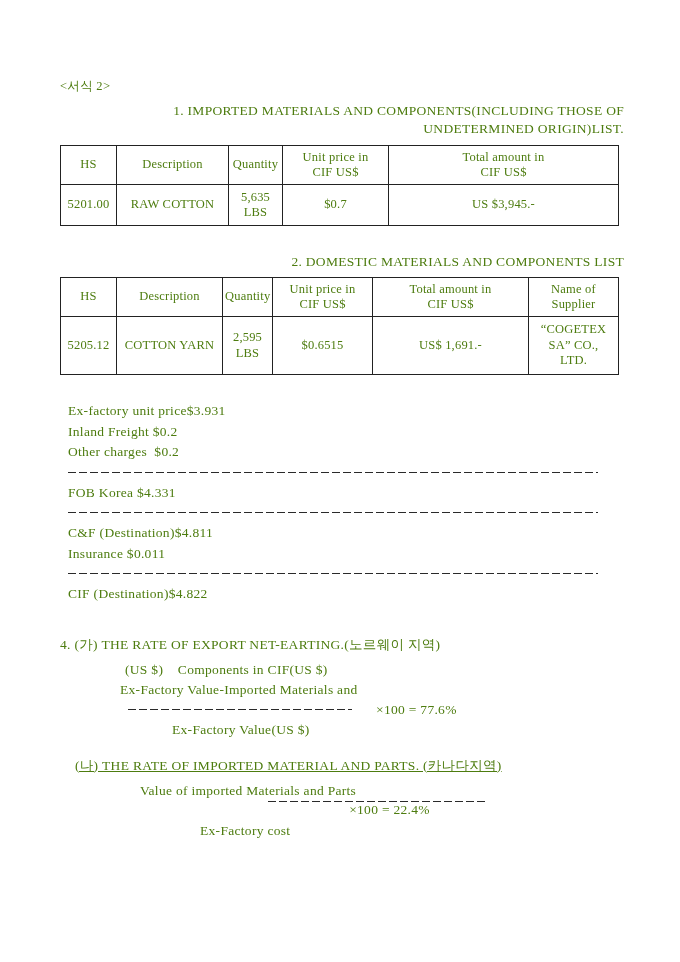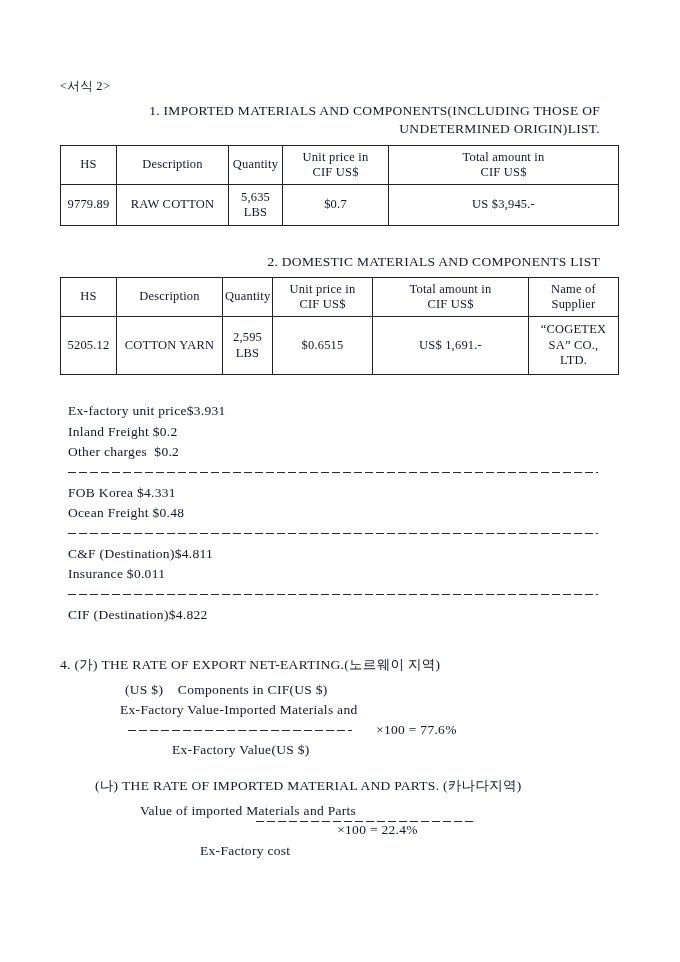--- a/index.html
+++ b/index.html
@@ -5,23 +5,23 @@
   html, body {
     margin: 0;
     padding: 0;
     background: #ffffff;
   }
   .page {
     position: relative;
     width: 680px;
     height: 962px;
     box-sizing: border-box;
-    padding: 78px 80px 40px 60px;
+    padding: 78px 56px 40px 60px;
     background: #ffffff;
-    color: #0f172a;
+    color: #4d7c0f;
     font-family: "Liberation Serif", "DejaVu Serif", serif;
     font-size: 13.5px;
     letter-spacing: 0.3px;
     overflow: hidden;
   }
   .form-label {
     font-size: 12.5px;
     margin-bottom: 7px;
   }
   .sec-title { line-height: 18px; text-align: right; }
@@ -78,21 +78,21 @@
     height: 1px;
     background: repeating-linear-gradient(90deg, #2a2a2a 0, #2a2a2a 8px, transparent 8px, transparent 11px);
   }
   .mult { margin-left: 24px; white-space: pre; }
 
   .ga-num1 { margin-left: 60px; }
   .ga-num2 { margin-left: 65px; }
   .ga-frac { margin-left: 68px; }
   .ga-dash { width: 224px; }
   .ga-den { margin-left: 112px; }
-  .na-heading { margin-left: 35px; margin-top: 17px; }
+  .na-heading { margin-left: 15px; margin-top: 17px; text-decoration: underline; }
   .na-num { margin-left: 80px; }
   .na-frac { margin-left: 71px; flex-direction: column; }
   .na-dash { width: 220px; }
   .na-den { margin-left: 140px; }
   .mb6 { margin-bottom: 6px; }
 </style>
 </head>
 <body>
 
 <div class="page">
@@ -120,21 +120,21 @@
       <th>
         <div>Unit price in</div>
         <div>CIF US$</div>
       </th>
       <th>
         <div>Total amount in</div>
         <div>CIF US$</div>
       </th>
     </tr>
     <tr class="drow">
-      <td>9779.89</td>
+      <td>5201.00</td>
       <td>RAW COTTON</td>
       <td>
         <div>5,635</div>
         <div>LBS</div>
       </td>
       <td>$0.7</td>
       <td class="va-top1">US $3,945.-</td>
     </tr>
   </tbody>
     </table>
@@ -185,21 +185,20 @@
     </tr>
   </tbody>
     </table>
 
   <div class="s3">
     <div class="s3-line">Ex-factory unit price$3.931</div>
     <div class="s3-line">Inland Freight $0.2</div>
     <div class="s3-line">Other charges  $0.2</div>
     <div class="dash-sep"></div>
     <div class="s3-line">FOB Korea $4.331</div>
-    <div class="s3-line">Ocean Freight $0.48</div>
     <div class="dash-sep"></div>
     <div class="s3-line">C&amp;F (Destination)$4.811</div>
     <div class="s3-line">Insurance $0.011</div>
     <div class="dash-sep"></div>
     <div class="s3-line">CIF (Destination)$4.822</div>
   </div>
 
   <div class="s4">
     <div class="heading mb6">4. (가) THE RATE OF EXPORT NET-EARTING.(노르웨이 지역)</div>
     <div class="line ga-num2">(US $)    Components in CIF(US $)</div>

